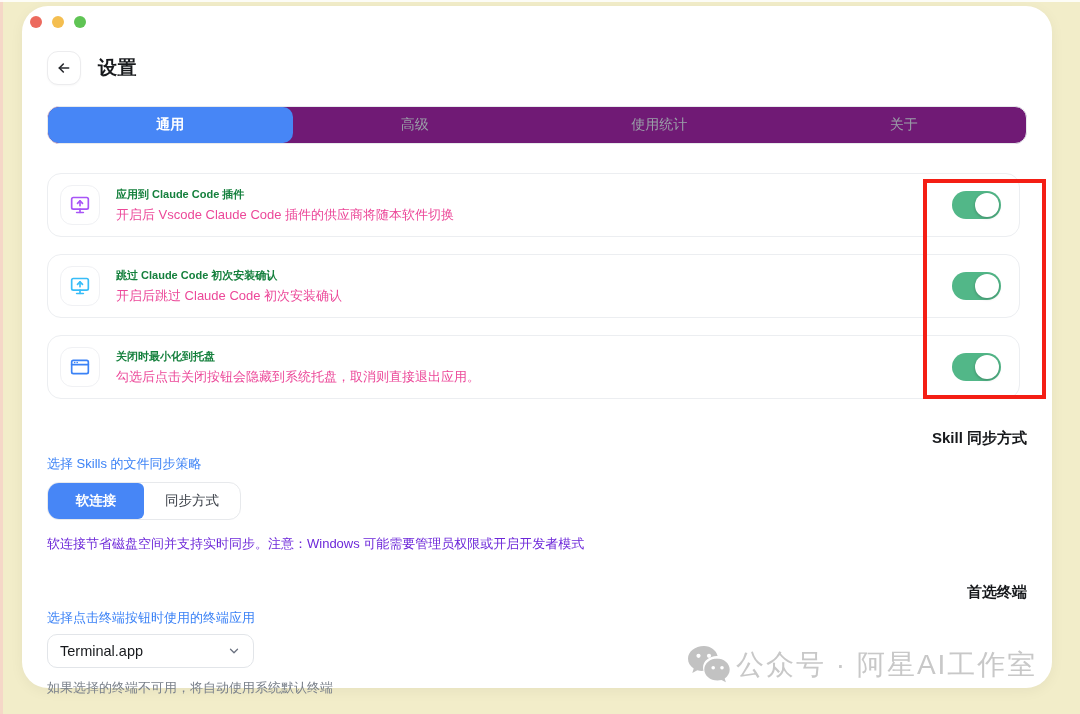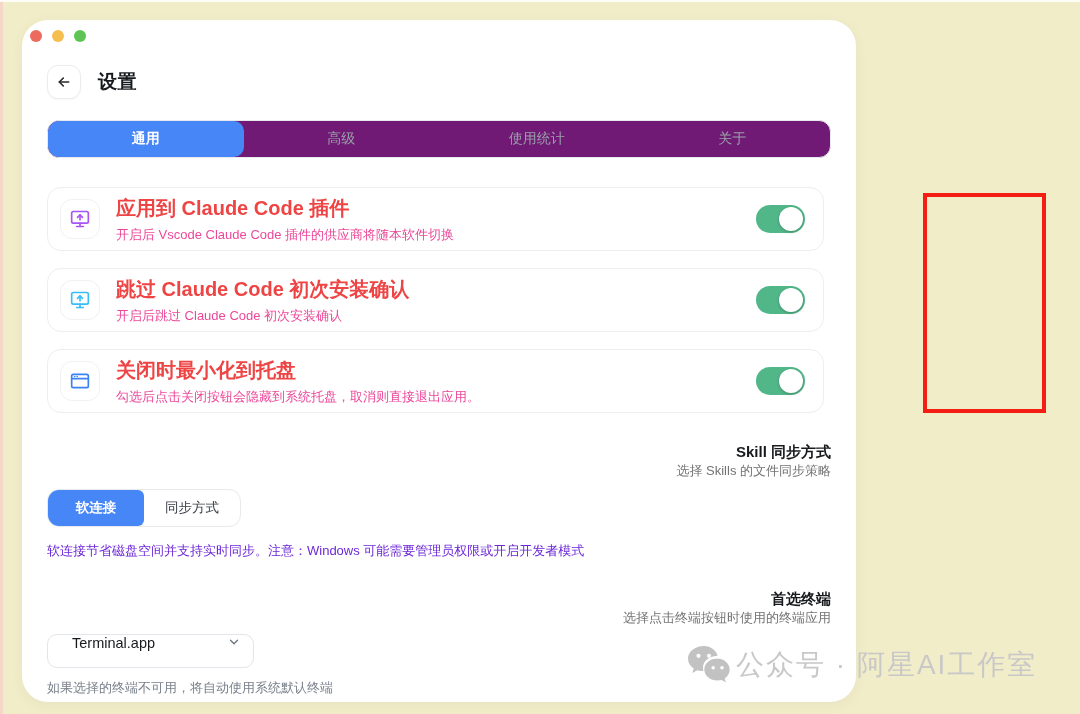--- a/index.html
+++ b/index.html
@@ -6,21 +6,21 @@
   html,body { width:1080px; height:714px; }
   body {
     font-family:"Liberation Sans","DejaVu Sans",sans-serif;
     background:var(--background,#F2EDC9);
     position:relative; overflow:hidden;
     box-shadow: inset 0 2px 0 rgba(255,255,255,.85), inset 3px 0 0 rgba(248,196,196,.55);
   }
 
   
   .window {
-    position:absolute; left:22px; top:20px; width:834px; height:682px;
+    position:absolute; left:22px; top:6px; width:1030px; height:682px;
     background:#fff; border-radius:26px;
     box-shadow:0 3px 14px rgba(0,0,0,.05);
   }
   .traffic { position:absolute; left:8px; top:10px; display:flex; gap:10px; }
   .traffic span { width:12px; height:12px; border-radius:50%; display:block; }
 
   .content { padding:45px 25px 0 25px; height:100%; }
 
   
   .header { display:flex; align-items:center; height:34px; }
@@ -46,51 +46,51 @@
   .cards { margin-top:29px; display:flex; flex-direction:column; gap:17px; }
   .card {
     height:64px; margin-right:7px; border:1px solid #eceef1; border-radius:14px;
     display:flex; align-items:center; padding:0 18px 0 12px; background:#fff;
   }
   .card-icon {
     width:40px; height:40px; border:1px solid #f0f1f4; border-radius:12px;
     display:flex; align-items:center; justify-content:center; flex:0 0 auto;
   }
   .card-text { margin-left:16px; display:flex; flex-direction:column; gap:4px; }
-  .card-title { font-size:20px; font-weight:700; color:#ef4444; }
+  .card-title { font-size:11px; font-weight:700; color:#15803d; }
   .card-desc { font-size:13px; color:#ec4899; }
   .toggle {
     margin-left:auto; width:49px; height:28px; border-radius:14px;
     background:#d7dbe0; position:relative; cursor:pointer; flex:0 0 auto;
   }
   .toggle.on { background:var(--toggle_green,#52B788); }
   .toggle .knob {
     position:absolute; top:2px; left:2px; width:24px; height:24px; border-radius:50%;
     background:#fff; box-shadow:0 1px 3px rgba(0,0,0,.25); transition:left .1s;
   }
   .toggle.on .knob { left:23px; }
 
   
   .section-title { margin-top:30px; font-size:15px; font-weight:700; color:#17191c;text-align:right; }
-  .section-sub { font-size:13px; color:#737373;text-align:right; }
+  .section-sub { margin-top:7px; font-size:13px; color:#3b82f6; }
   .section-note { margin-top:15px; font-size:13px; color:#6d28d9; }
 
   .segmented {
     margin-top:9px; display:inline-flex; height:38px; border:1px solid #e7e9ec;
     border-radius:12px; background:#fff; overflow:hidden;
   }
   .segment {
     min-width:96px; padding:0 18px; display:flex; align-items:center; justify-content:center;
     font-size:13.5px; color:#3c4149; cursor:pointer; border-radius:6px; font-weight:500;
   }
   .segment.active { background:var(--accent_blue,#4786F6); color:#fff; font-weight:600; }
 
   .dropdown {
     margin-top:7px; width:207px; height:34px; border:1px solid #e2e5e9; border-radius:10px;
-    display:flex; align-items:flex-start; padding:0 12px 0 24px; background:#fff; cursor:pointer;
+    display:flex; align-items:center; padding:0 12px 0 12px; background:#fff; cursor:pointer;
   }
   .dropdown-value { font-size:14.5px; font-weight:500; color:#17191c; }
   .dropdown .chev { margin-left:auto; display:flex; }
   .terminal-note { margin-top:11px; font-size:13px; color:#7a818b; }
 
   
   .annotation-rect {
     position:absolute; left:901px; top:173px; width:123px; height:220px;
     border:4px solid var(--annotation_red,#F41E14); pointer-events:none;
   }

